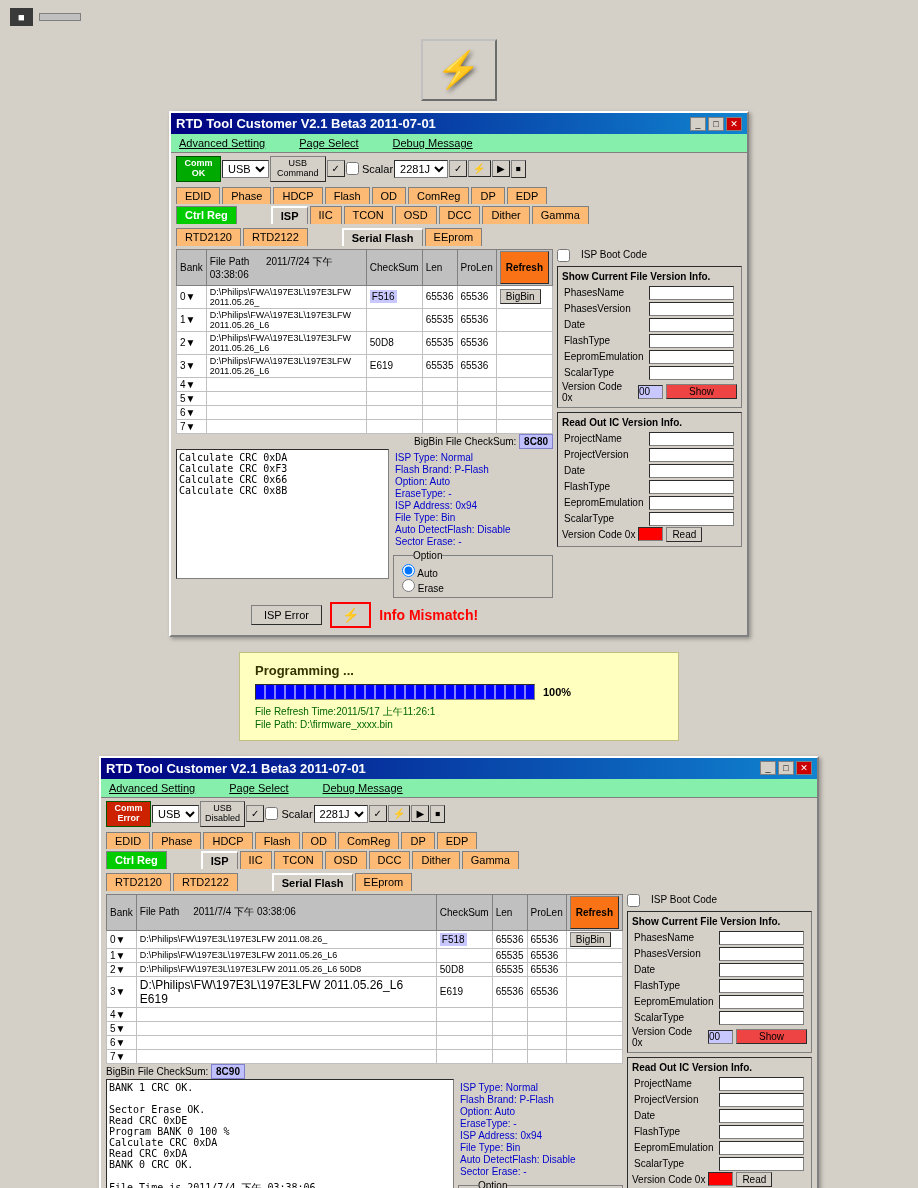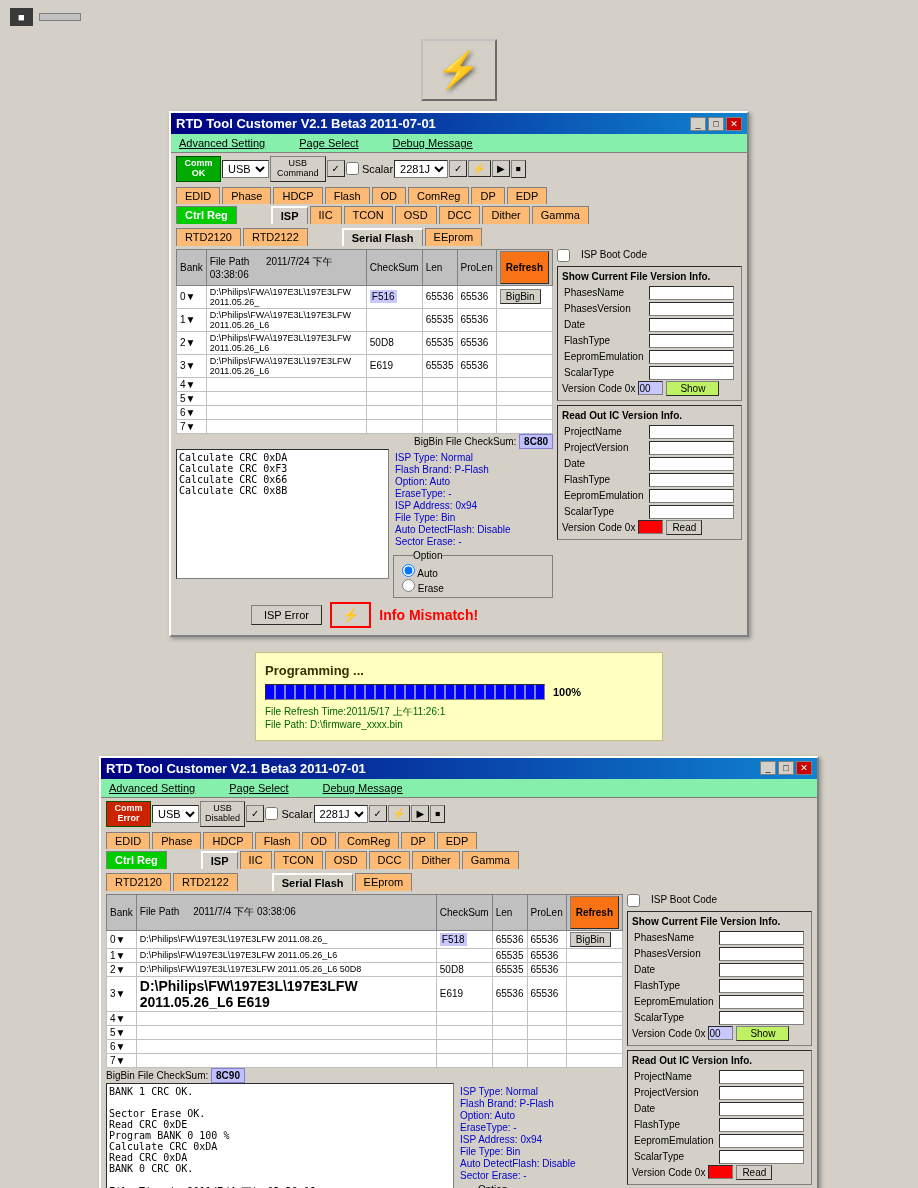--- a/index.html
+++ b/index.html
@@ -282,23 +282,23 @@
       font-size: 10px;
     }
     .version-input-small {
       width: 25px;
       border: 1px inset #808080;
       font-size: 10px;
       height: 14px;
       background: #c8c8ff;
     }
     .show-btn {
-      background: #bef264;
+      background: #ef4444;
       border: 1px outset #808080;
-      padding: 1px 13px;
+      padding: 1px 22px;
       font-size: 10px;
       cursor: pointer;
       text-align: right;
     }
     .read-btn {
       background: #d4d0c8;
       border: 1px outset #808080;
       padding: 1px 5px;
       font-size: 10px;
       cursor: pointer;
@@ -335,22 +335,22 @@
       color: red;
       font-size: 14px;
       font-weight: bold;
     }
 
     
     .prog-section {
       background: #ffffc0;
       border: 1px solid #c0c080;
       margin: 15px auto;
-      padding: 10px 9px;
-      width: 408px;
+      padding: 10px 15px;
+      width: 440px;
     }
     .prog-title {
       color: #333300;
       font-size: 13px;
       font-weight: bold;
       margin-bottom: 6px;
     }
     .prog-bar-container {
       display: flex;
       align-items: center;
@@ -803,21 +803,21 @@
             <tr>
               <td>2▼</td>
               <td colspan="2" style="font-size:9px;">D:\Philips\FW\197E3L\197E3LFW 2011.05.26_L6 50D8</td>
               <td>50D8</td>
               <td>65535</td>
               <td>65536</td>
               <td></td>
             </tr>
             <tr>
               <td>3▼</td>
-              <td colspan="2" style="font-size:14px;font-weight:bold;">D:\Philips\FW\197E3L\197E3LFW 2011.05.26_L6 E619</td>
+              <td colspan="2" style="font-size:12px;">D:\Philips\FW\197E3L\197E3LFW 2011.05.26_L6 E619</td>
               <td>E619</td>
               <td>65536</td>
               <td>65536</td>
               <td></td>
             </tr>
             <tr>
                 <td>4▼</td>
                 <td colspan="2"></td>
                 <td></td>
                 <td></td>

